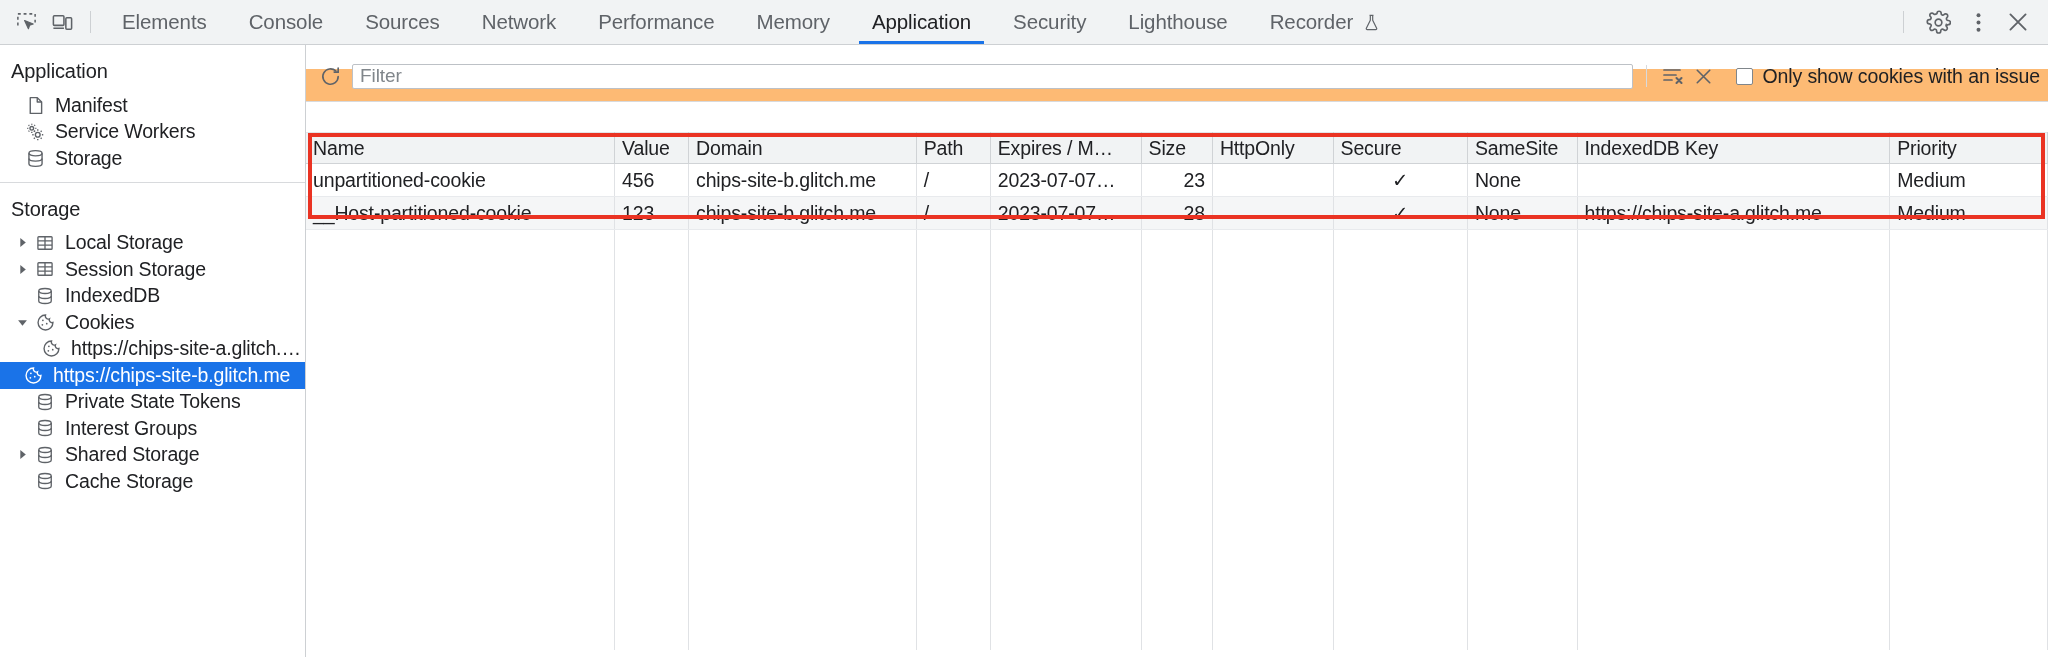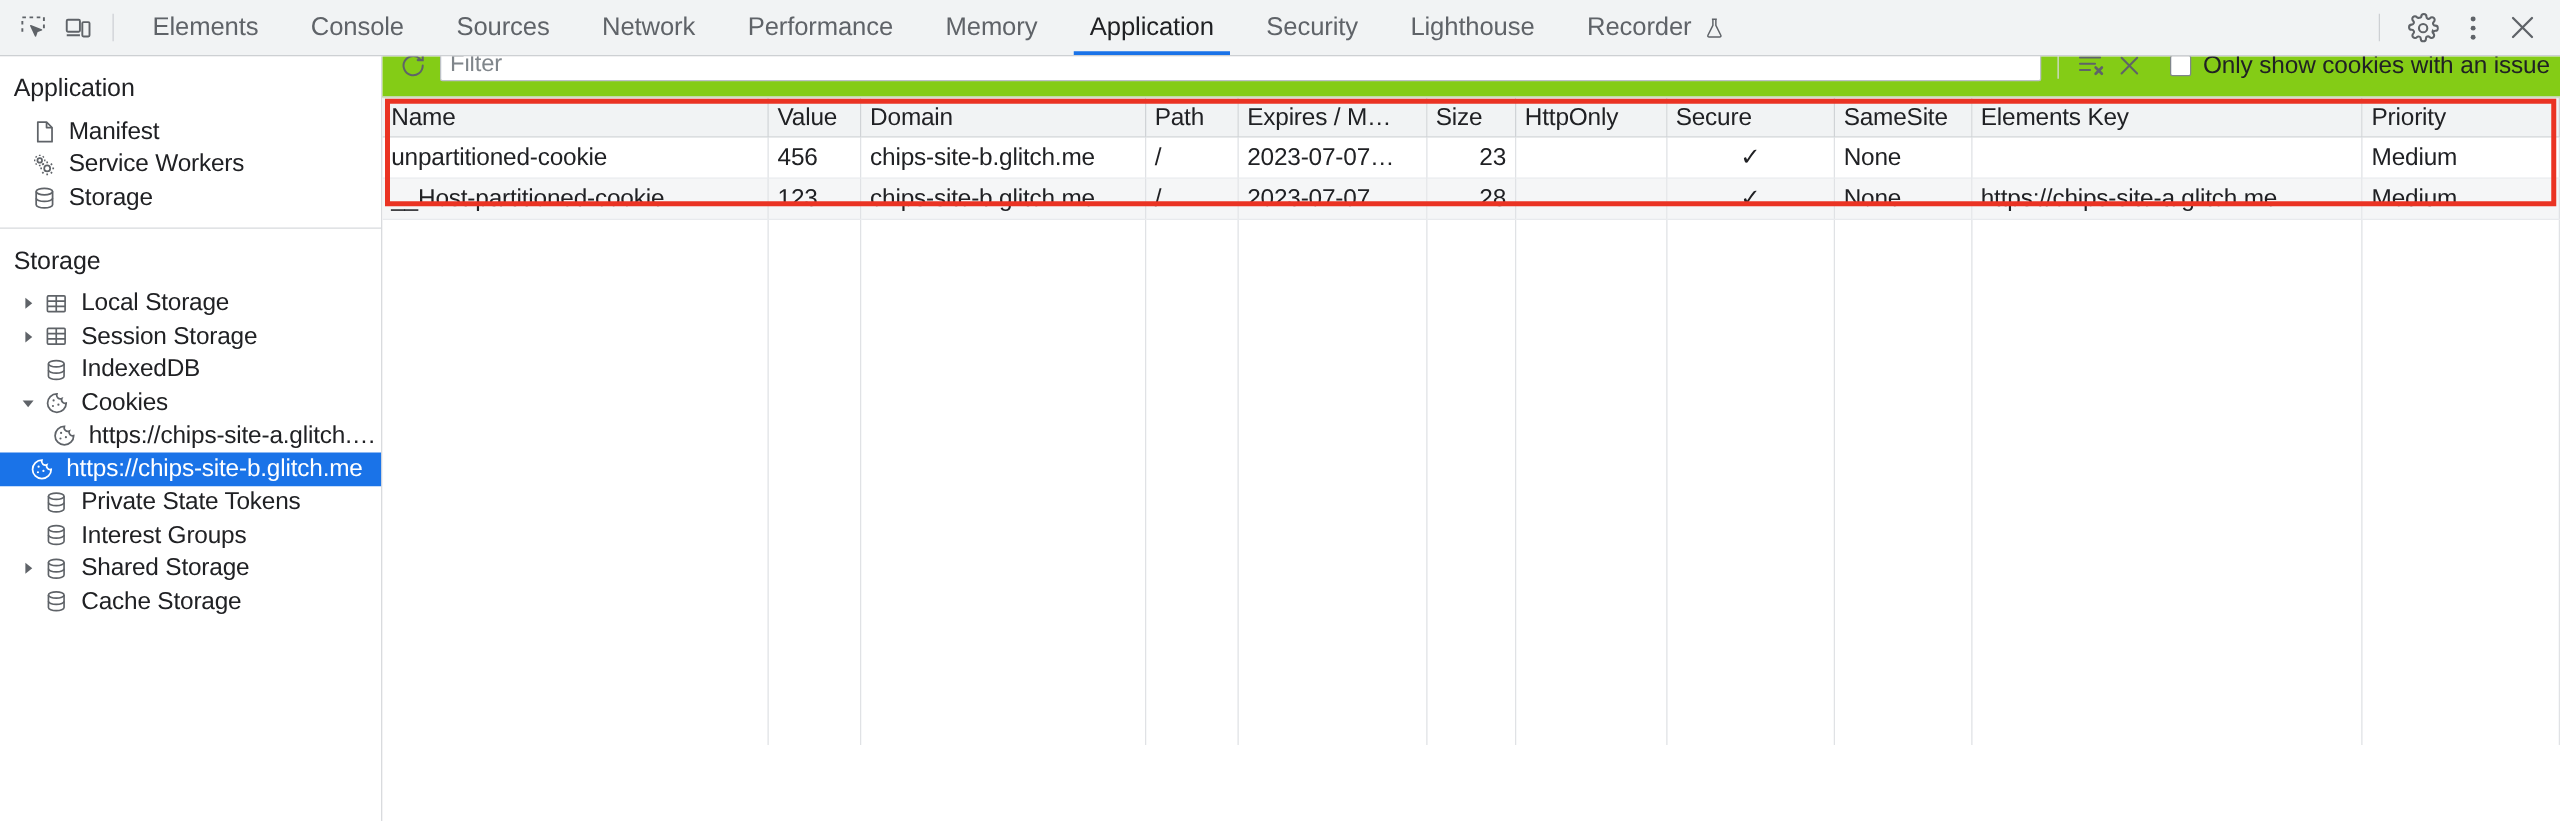--- a/index.html
+++ b/index.html
@@ -92,24 +92,25 @@
   
   .lvl1 { padding-left: 22px; }
   .lvl2 { padding-left: 12px; }
   .lvl3 { padding-left: 38px; }
 
   
   .main { flex: 1; display: flex; flex-direction: column; min-width: 0; background: #fff; }
 
   .filterbar {
     height: 33px; min-height: 33px;
-    background: #84cc16;
+    background: #fdba74;
     border-bottom: 1px solid #d8dadd;
     display: flex; align-items: center;
     padding: 0 8px 18px 10px;
+    margin-top: 24px;
   }
   .refresh-btn {
     width: 28px; height: 26px; display: flex; align-items: center; justify-content: center;
     color: #5f6368; margin-right: 8px; border-radius: 3px;
   }
   .filter-input {
     flex: 1; height: 25px;
     border: 1px solid #bdc1c6; border-radius: 2px;
     background: #fff;
     font-size: 19px; color: #202124;
@@ -131,20 +132,21 @@
     width: 17px; height: 17px; min-width: 17px;
     border: 1px solid #80868b; border-radius: 2px; background: #fff;
     margin-right: 9px;
   }
   .fb-check-label { font-size: 19.5px; color: #202124; letter-spacing: -0.1px; }
 
   
   .table-wrap {
     flex: 1; min-height: 0; position: relative;
     overflow: hidden;
+    margin-top: 30px;
   }
   .highlight-box {
     position: absolute;
     left: 2px; top: 1px; right: 3px;
     height: 86px;
     border: 4px solid #ea3323;
     pointer-events: none;
     z-index: 5;
   }
   table.cookies {
@@ -495,21 +497,21 @@
             <tr>
               <th>Name</th>
               <th>Value</th>
               <th>Domain</th>
               <th>Path</th>
               <th>Expires / M…</th>
               <th>Size</th>
               <th>HttpOnly</th>
               <th>Secure</th>
               <th>SameSite</th>
-              <th>Elements Key</th>
+              <th>IndexedDB Key</th>
               <th>Priority</th>
             </tr>
           </thead>
           <tbody>
             <tr class="row-odd">
               <td class="c-name">unpartitioned-cookie</td>
               <td>456</td>
               <td>chips-site-b.glitch.me</td>
               <td>/</td>
               <td>2023-07-07…</td>

